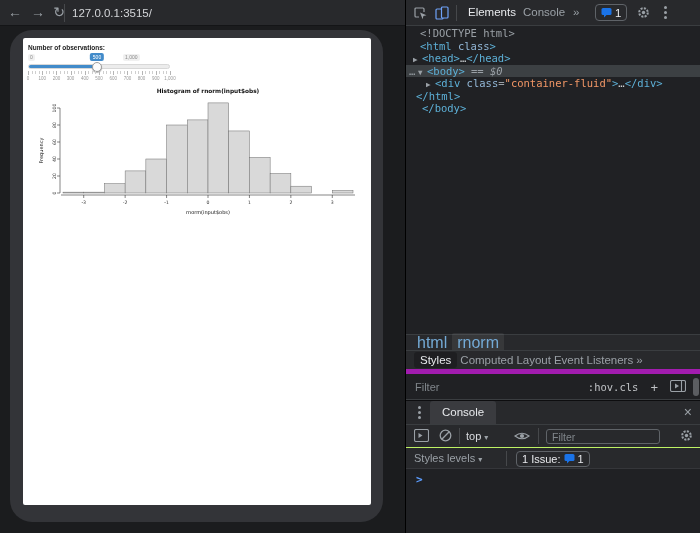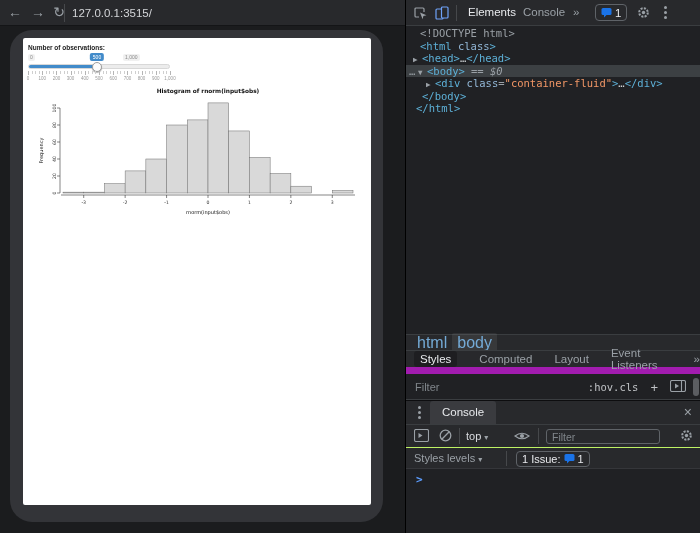--- a/index.html
+++ b/index.html
@@ -75,22 +75,22 @@
   .flag { color:#9aa0a6; font-style:italic; margin-left:6px; }
   .arrow { color:#9aa0a6; font-size:7.5px; display:inline-block; width:9px; }
   .gutter-dots { position:absolute; left:3px; color:#9aa0a6; }
 
   
   .crumbbar { position:absolute; left:0; top:334px; right:0; height:16px; background:#28292c;
               border-top:1px solid #3a3d40; display:flex; align-items:center; padding-left:6px; }
   .crumb { color:#74aad6; font-size:16px; padding:1px 5px; border-radius:2px; cursor:default; }
   .crumb.current { background:rgba(255,255,255,.07); }
   .stabs { position:absolute; left:0; top:350px; right:0; height:24px; background:#28292c;
-           border-top:1px solid #3a3d40; border-bottom:7px solid #a21caf;
-           display:flex; align-items:center; gap:22px; padding-left:8px; color:#9aa0a6; }
+           border-top:1px solid #3a3d40; border-bottom:5px solid #a21caf;
+           display:flex; align-items:center; gap:3px; padding-left:8px; color:#9aa0a6; }
   .stab { cursor:default; }
   .stab.active { color:#e8eaed; background:rgba(0,0,0,.25); border-radius:3px; padding:2px 6px; }
   .sfilter { position:absolute; left:0; top:375px; right:0; height:25px; background:#202124;
              border-bottom:1px solid #3a3d40; display:flex; align-items:center; padding:0 14px 0 2px; }
   .sfilter input { flex:1; background:transparent; border:none; outline:none; color:#e8eaed;
                    font-size:11px; padding-left:7px; }
   .sfilter input::placeholder { color:#80868b; }
   .mono-toggle { font-family:"DejaVu Sans Mono", monospace; font-size:10.5px; color:#c0c3c6;
                  cursor:default; }
   .plus-btn { color:#c0c3c6; font-size:13px; margin-left:12px; cursor:default; }
@@ -307,31 +307,31 @@
     <div class="trow" style="padding-left:7px">
       <span class="arrow">▶</span><span class="tk-t">&lt;head&gt;</span><span class="tk-w">…</span><span class="tk-t">&lt;/head&gt;</span>
     </div>
     <div class="trow selected" style="padding-left:14px">
       <span class="gutter-dots">…</span>
       <span class="arrow" style="margin-left:-2px">▼</span><span class="tk-t">&lt;body&gt;</span><span class="flag">== $0</span>
     </div>
     <div class="trow" style="padding-left:20px">
       <span class="arrow">▶</span><span class="tk-t">&lt;div</span><span class="tk-a"> class</span><span class="tk-g">=</span><span class="tk-v">"container-fluid"</span><span class="tk-t">&gt;</span><span class="tk-w">…</span><span class="tk-t">&lt;/div&gt;</span>
     </div>
+    <div class="trow" style="padding-left:10px">
+      <span class="tk-t">&lt;/html&gt;</span>
+    </div>
     <div class="trow" style="padding-left:16px">
       <span class="tk-t">&lt;/body&gt;</span>
     </div>
-    <div class="trow" style="padding-left:10px">
-      <span class="tk-t">&lt;/html&gt;</span>
-    </div>
   </div>
 
   <div class="crumbbar">
     <span class="crumb">html</span>
-    <span class="crumb current">body</span>
+    <span class="crumb current">rnorm</span>
   </div>
 
   <div class="stabs">
     <span class="stab active">Styles</span>
     <span class="stab">Computed</span>
     <span class="stab">Layout</span>
     <span class="stab">Event Listeners</span>
     <span class="stab">»</span>
   </div>
 

